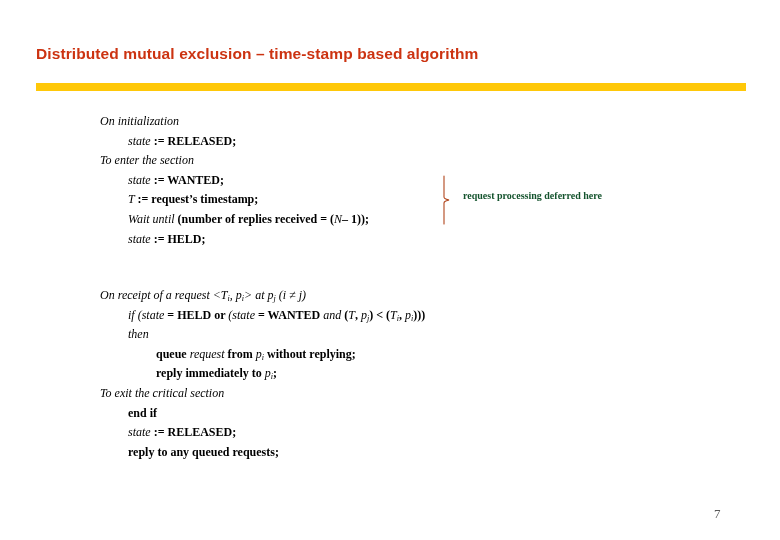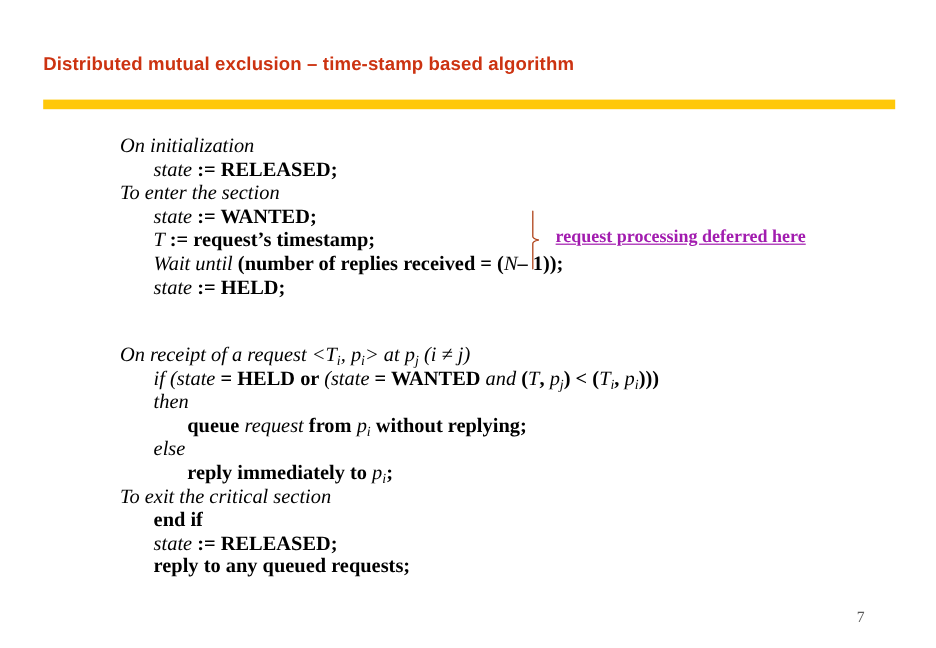--- a/index.html
+++ b/index.html
@@ -43,21 +43,21 @@
     top: 83px;
     width: 710px;
     height: 8px;
     background: #ffc809;
   }
 
   
   .code-block {
     position: absolute;
     left: 100px;
-    font-size: 17px;
+    font-size: 12px;
     color: #000000;
     line-height: 19.6px;
     white-space: nowrap;
   }
   .block-one { top: 112px; }
   .block-two { top: 286px; }
 
   .ln {
     display: block;
     height: 19.6px;
@@ -80,26 +80,25 @@
     font-style: italic;
     vertical-align: -0.28em;
     line-height: 0;
   }
 
   
   .annotation {
     position: absolute;
     left: 463px;
     top: 190px;
-    font-size: 15px;
+    font-size: 10px;
     font-weight: bold;
-    color: #a21caf;
+    color: #14532d;
     font-family: "Liberation Serif", "DejaVu Serif", serif;
     white-space: nowrap;
-    text-decoration: underline;
   }
 
   .brace {
     position: absolute;
     left: 441px;
     top: 175px;
     width: 16px;
     height: 50px;
   }
   .brace svg { display: block; }
@@ -139,21 +138,20 @@
     </svg>
   </div>
 
   <div class="annotation">request processing deferred here</div>
 
   <div class="code-block block-two" id="block-two">
       <span class="ln i0"><span class="kw">On receipt of a request &lt;</span><span class="var">T</span><sub>i</sub><span class="kw">, </span><span class="var">p</span><sub>i</sub><span class="kw">&gt; at </span><span class="var">p</span><sub>j</sub><span class="kw"> (i ≠ j)</span></span>
       <span class="ln i1"><span class="kw">if </span><span class="var">(state </span><span class="op">= </span><span class="cst">HELD </span><span class="bd">or </span><span class="var">(state </span><span class="op">= </span><span class="cst">WANTED </span><span class="kw">and </span><span class="bd">(</span><span class="var">T</span><span class="bd">, </span><span class="var">p</span><sub>j</sub><span class="bd">) &lt; (</span><span class="var">T</span><sub>i</sub><span class="bd">, </span><span class="var">p</span><sub>i</sub><span class="bd">)))</span></span>
       <span class="ln i1"><span class="kw">then</span></span>
       <span class="ln i2"><span class="bd">queue </span><span class="var">request</span><span class="bd"> from </span><span class="var">p</span><sub>i</sub><span class="bd"> without replying;</span></span>
-      <span class="ln i1"><span class="kw">else</span></span>
       <span class="ln i2"><span class="bd">reply immediately to </span><span class="var">p</span><sub>i</sub><span class="bd">;</span></span>
       <span class="ln i0"><span class="kw">To exit the critical section</span></span>
       <span class="ln i1"><span class="bd">end if</span></span>
       <span class="ln i1"><span class="var">state </span><span class="op">:= </span><span class="cst">RELEASED;</span></span>
       <span class="ln i1"><span class="bd">reply to any queued requests;</span></span>
     </div>
 
   <div class="page-number">7</div>
 
 </div>

